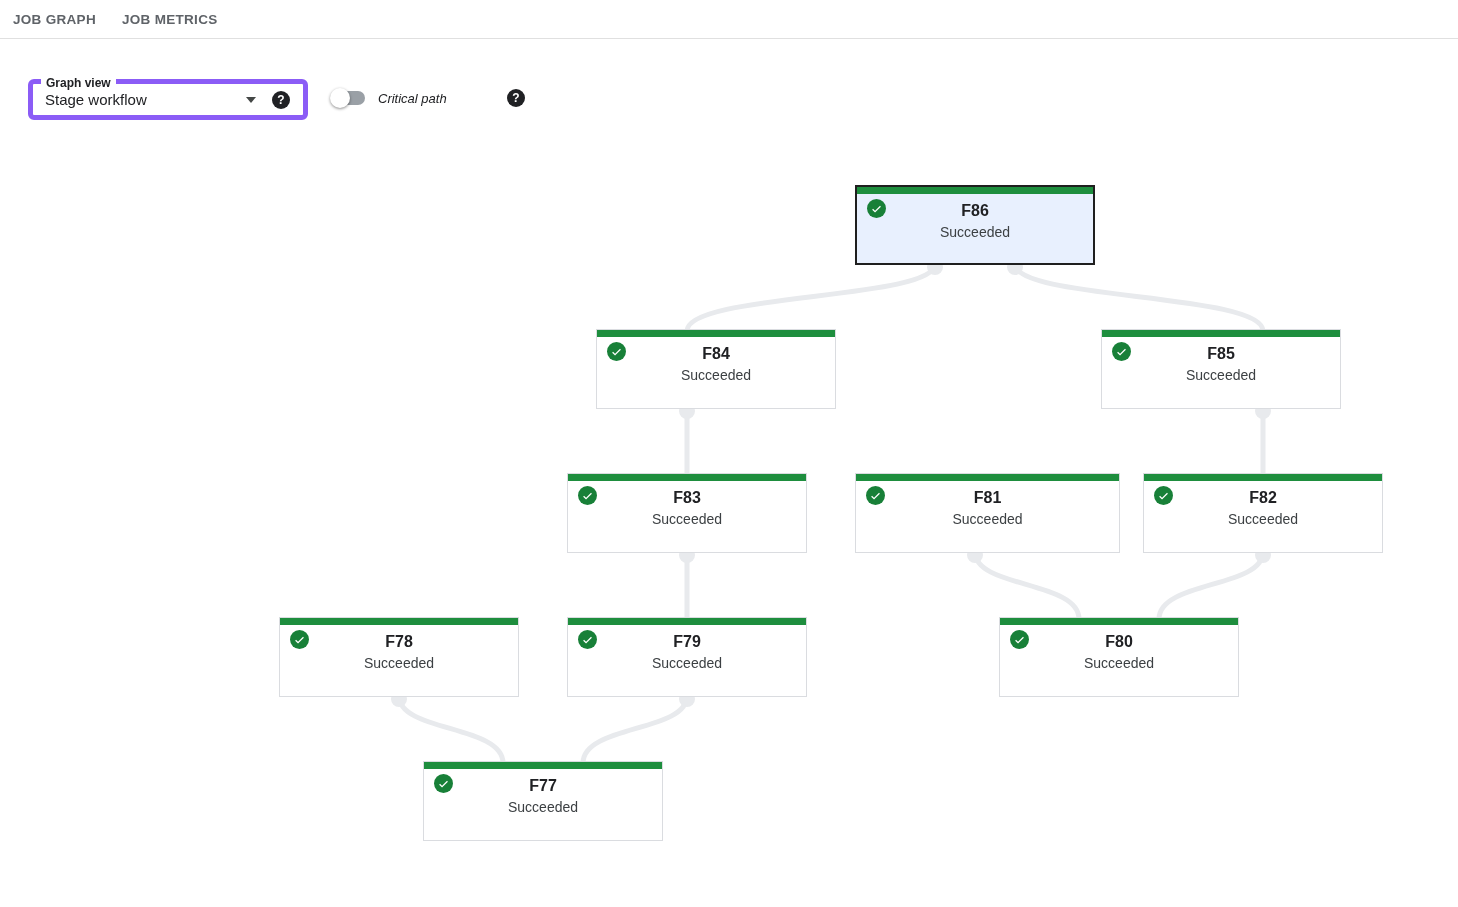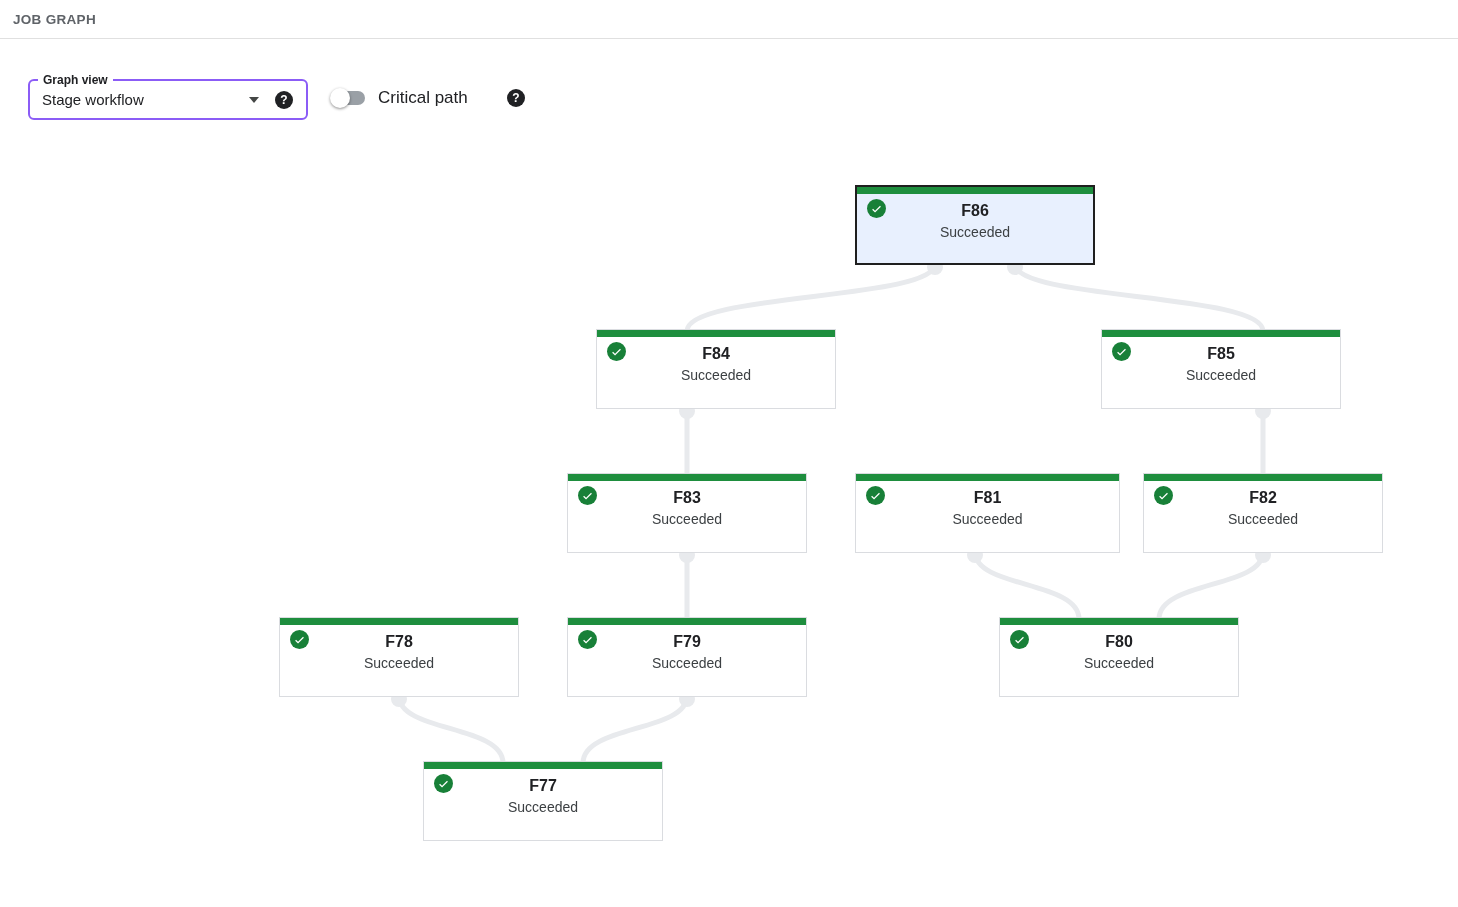--- a/index.html
+++ b/index.html
@@ -32,21 +32,21 @@
     color:var(--tab-inactive);cursor:pointer;position:relative;white-space:nowrap;
   }
   .tab.active{color:var(--accent);}
   .tab.active::after{
     content:"";position:absolute;left:0;right:0;bottom:0;height:3px;
     background:var(--accent);
   }
   
   .select-field{
     position:absolute;left:28px;top:79px;width:280px;height:41px;
-    border:2px solid #8b5cf6;border-radius:6px;background:#fff;
+    border:5px solid #8b5cf6;border-radius:6px;background:#fff;
     display:flex;align-items:center;cursor:pointer;box-sizing:border-box;
   }
   .select-label{
     position:absolute;top:-8px;left:8px;background:#fff;padding:0 5px;
     font-size:12px;font-weight:700;color:var(--text-dark);line-height:14px;
   }
   .select-value{font-size:15px;color:var(--text-dark);margin-left:12px;flex:1;}
   .chevron-down{
     width:0;height:0;border-left:5.5px solid transparent;border-right:5.5px solid transparent;
     border-top:6px solid #444746;margin-right:16px;
@@ -59,21 +59,21 @@
   .select-field .help-icon{margin-right:13px;}
   .toggle-row{position:absolute;left:330px;top:86px;height:24px;display:flex;align-items:center;}
   .toggle{position:relative;width:37px;height:24px;cursor:pointer;flex:0 0 auto;}
   .toggle-track{
     position:absolute;left:2px;top:5px;width:33px;height:14px;border-radius:8px;background:#9aa0a6;
   }
   .toggle-knob{
     position:absolute;left:0;top:2px;width:20px;height:20px;border-radius:50%;background:#fff;
     box-shadow:0 1px 3px rgba(0,0,0,.45);
   }
-  .toggle-label{margin-left:11px;font-size:17px;color:var(--text-dark);}
+  .toggle-label{margin-left:11px;font-size:13px;color:var(--text-dark);font-style:italic;}
   .help-standalone{position:absolute;left:507px;top:89px;}
   
   #graph-canvas{position:absolute;left:0;top:0;width:1458px;height:907px;}
   #edges-svg{position:absolute;left:0;top:0;pointer-events:none;}
   .node{
     position:absolute;box-sizing:border-box;width:240px;height:80px;background:#fff;
     border:1px solid var(--node-border);cursor:pointer;
   }
   .node.selected{background:var(--sel-bg);border:2px solid var(--sel-border);}
   .node-bar{position:absolute;top:0;left:0;right:0;height:7px;background:var(--green-bar);}
@@ -83,20 +83,21 @@
   }
   .check-circle svg{width:13px;height:13px;display:block;}
   .node-title{margin-top:15px;text-align:center;font-size:16px;font-weight:700;color:var(--text-dark);}
   .node-status{margin-top:4px;text-align:center;font-size:14px;color:var(--text-mid);}
 </style>
 </head>
 <body>
 
 <div class="tabbar">
   <div class="tab">JOB GRAPH</div>
+  <div class="tab">JOB METRICS</div>
 </div>
 
 <div class="select-field">
   <span class="select-label">Graph view</span>
   <span class="select-value">Stage workflow</span>
   <span class="chevron-down"></span>
   <span class="help-icon">?</span>
 </div>
 
 <div class="toggle-row">

